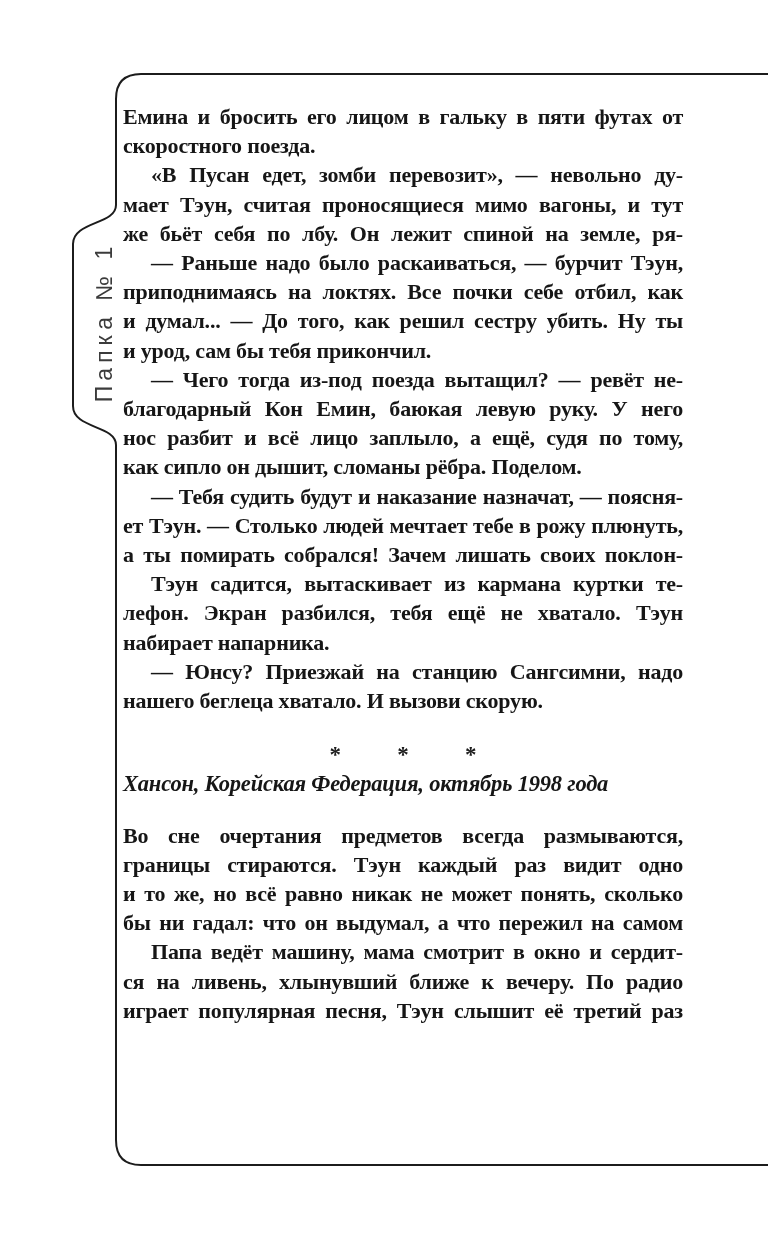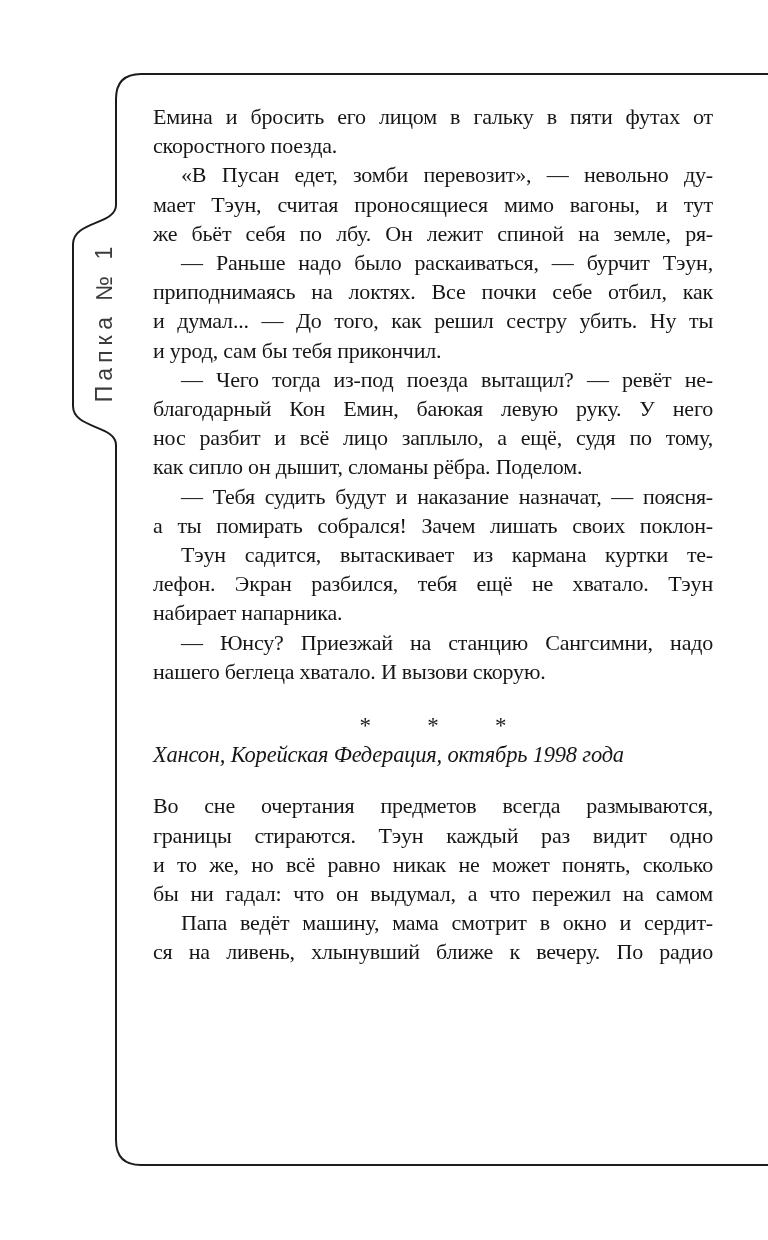--- a/index.html
+++ b/index.html
@@ -30,27 +30,28 @@
     transform: translate(-50%, -50%) rotate(-90deg);
     white-space: nowrap;
     font-family: "Liberation Sans", sans-serif;
     font-weight: 300;
     font-size: 23px;
     letter-spacing: 5px;
     color: #3b3b3b;
   }
   .text-column {
     position: absolute;
-    left: 153px;
+    left: 123px;
     top: 102px;
     width: 560px;
     font-size: 22px;
     line-height: 29.2px;
     letter-spacing: -0.2px;
     color: #161616;
+    font-weight: bold;
   }
   .para { margin: 0; }
   .line {
     text-align: justify;
     text-align-last: justify;
     min-height: 29.2px;
   }
   .line.last { text-align-last: left; }
   .para.indent .line:first-child { text-indent: 28px; }
   .separator {
@@ -107,20 +108,21 @@
         <div class="line last">и урод, сам бы тебя прикончил.</div>
       </div>
       <div class="para indent">
         <div class="line">— Чего тогда из-под поезда вытащил? — ревёт не-</div>
         <div class="line">благодарный Кон Емин, баюкая левую руку. У него</div>
         <div class="line">нос разбит и всё лицо заплыло, а ещё, судя по тому,</div>
         <div class="line last">как сипло он дышит, сломаны рёбра. Поделом.</div>
       </div>
       <div class="para indent">
         <div class="line">— Тебя судить будут и наказание назначат, — поясня-</div>
+        <div class="line">ет Тэун. — Столько людей мечтает тебе в рожу плюнуть,</div>
         <div class="line">а ты помирать собрался! Зачем лишать своих поклон-</div>
       </div>
       <div class="para indent">
         <div class="line">Тэун садится, вытаскивает из кармана куртки те-</div>
         <div class="line">лефон. Экран разбился, тебя ещё не хватало. Тэун</div>
         <div class="line last">набирает напарника.</div>
       </div>
       <div class="para indent">
         <div class="line">— Юнсу? Приезжай на станцию Сангсимни, надо</div>
         <div class="line last">нашего беглеца хватало. И вызови скорую.</div>
@@ -129,16 +131,17 @@
       <div class="scene-heading">Хансон, Корейская Федерация, октябрь 1998 года</div>
       <div class="para">
         <div class="line">Во сне очертания предметов всегда размываются,</div>
         <div class="line">границы стираются. Тэун каждый раз видит одно</div>
         <div class="line">и то же, но всё равно никак не может понять, сколько</div>
         <div class="line">бы ни гадал: что он выдумал, а что пережил на самом</div>
       </div>
       <div class="para indent">
         <div class="line">Папа ведёт машину, мама смотрит в окно и сердит-</div>
         <div class="line">ся на ливень, хлынувший ближе к вечеру. По радио</div>
+        <div class="line">играет популярная песня, Тэун слышит её третий раз</div>
       </div>
     </div>
 
 </div>
 
 </body></html>

